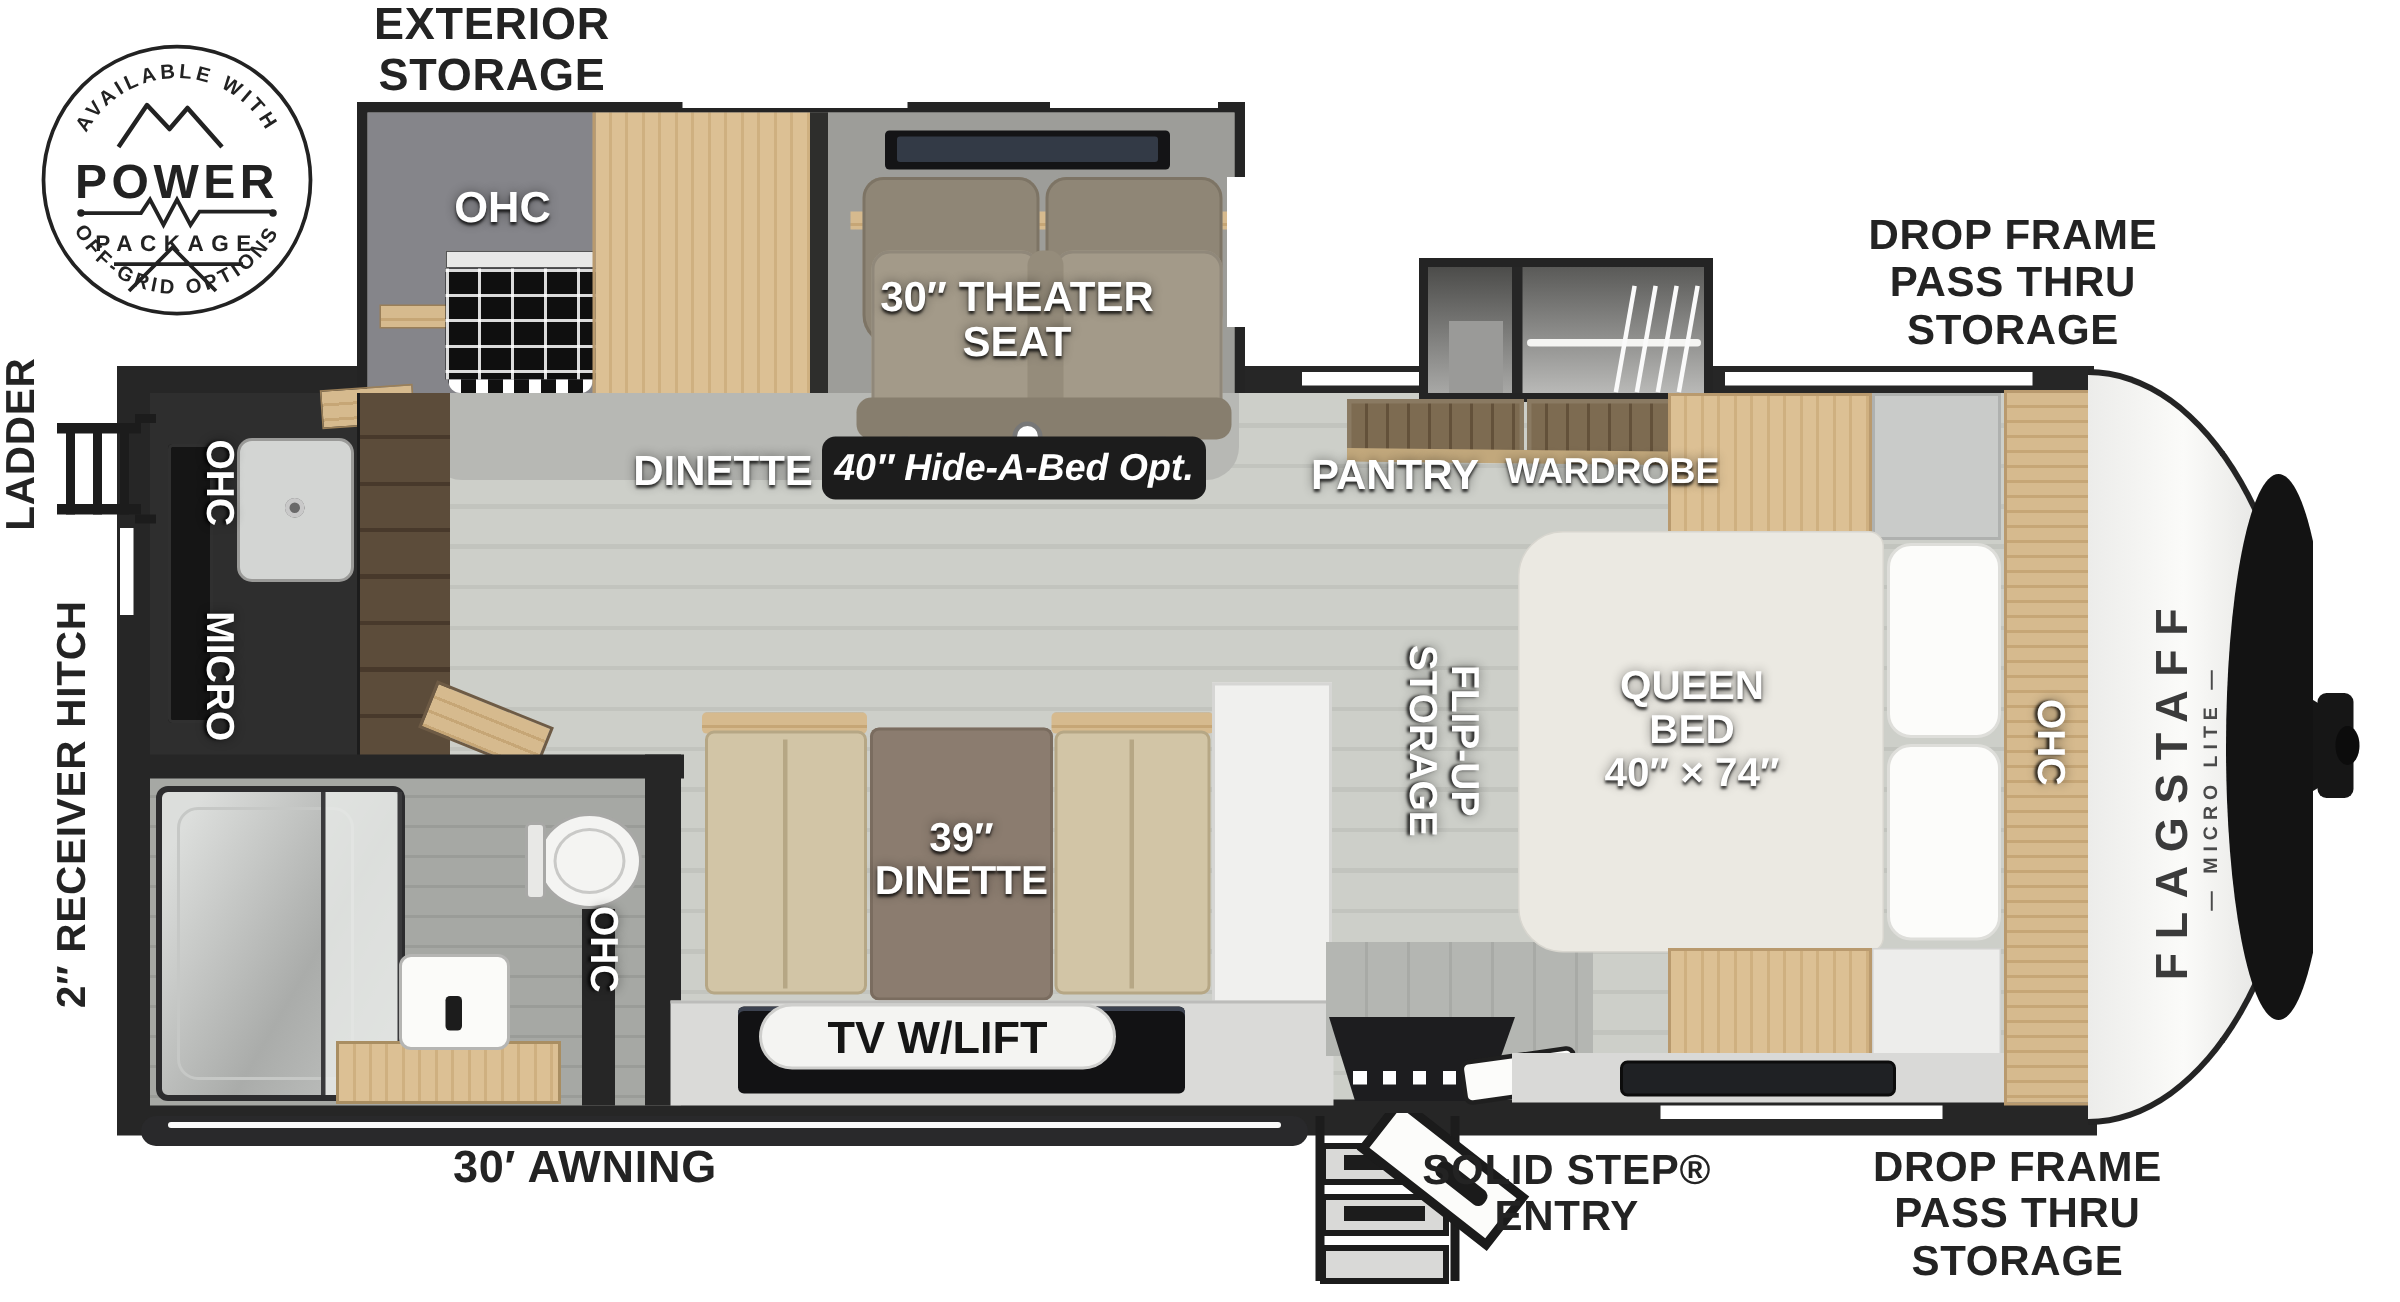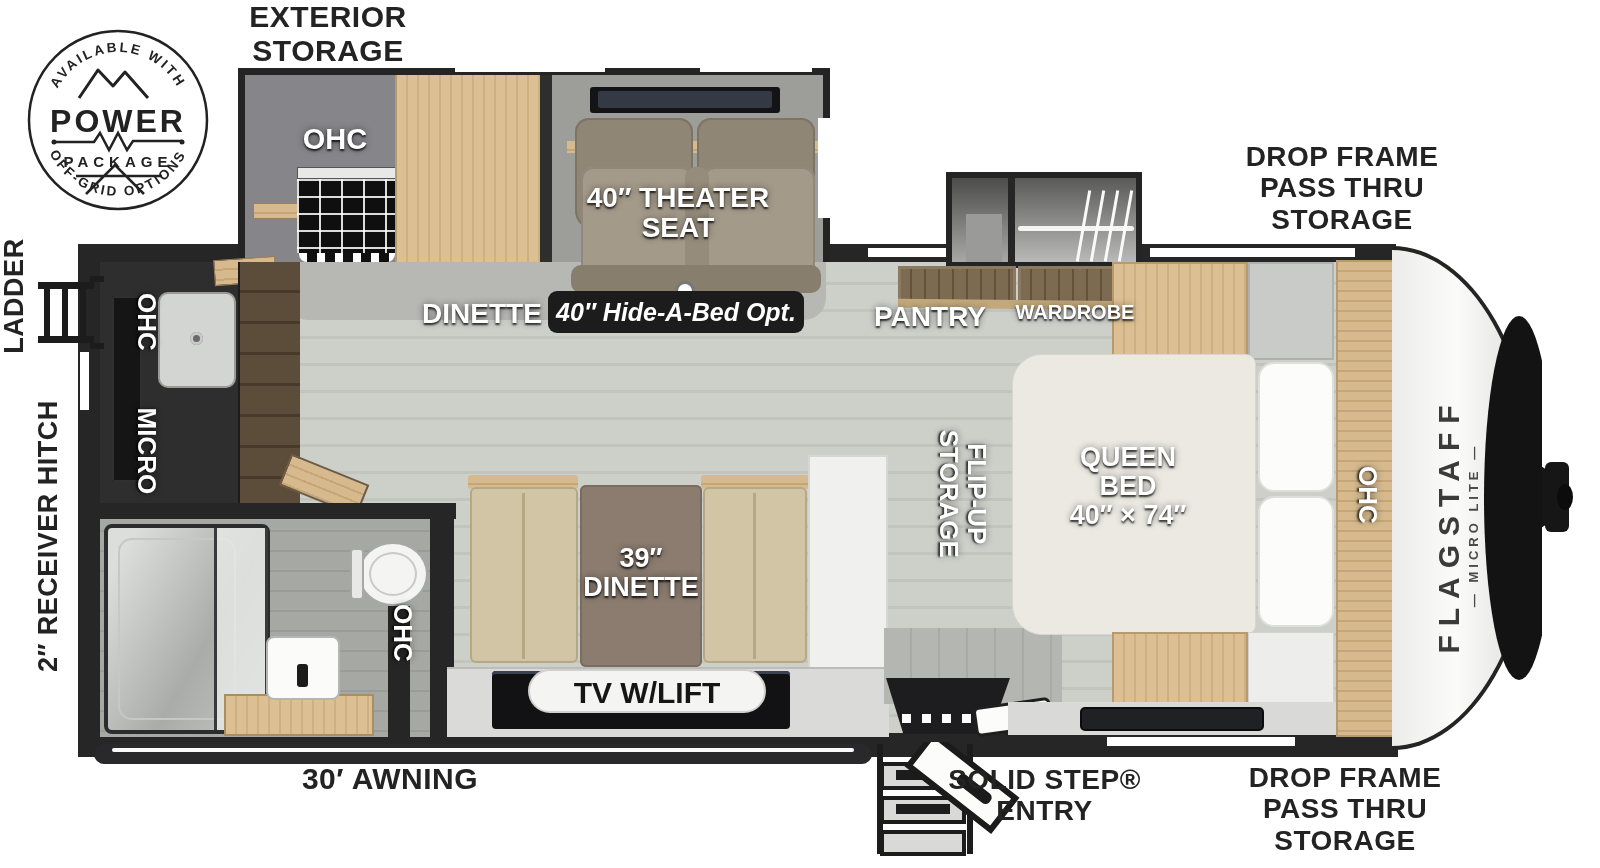--- a/index.html
+++ b/index.html
@@ -218,34 +218,34 @@
 <div class="abs lblB rotU" style="left:-46px;top:281px;width:120px;font-size:27px;">LADDER</div>
 <div class="abs lblB rotU" style="left:-102px;top:521px;width:300px;font-size:27px;">2″ RECEIVER HITCH</div>
 <div class="abs lblB" style="left:265px;top:762px;width:250px;font-size:30px;">30′ AWNING</div>
 <div class="abs lblB" style="left:947px;top:764px;width:195px;font-size:28px;">SOLID STEP®
 ENTRY</div>
 <div class="abs lblB" style="left:1245px;top:762px;width:200px;font-size:28px;">DROP FRAME
 PASS THRU
 STORAGE</div>
 
 <div class="abs lblW" style="left:275px;top:124px;width:120px;font-size:29px;">OHC</div>
-<div class="abs lblW" style="left:558px;top:183px;width:240px;font-size:28px;">40″ THEATER
+<div class="abs lblW" style="left:558px;top:183px;width:240px;font-size:28px;">30″ THEATER
 SEAT</div>
 <div class="abs lblW" style="left:422px;top:299px;width:120px;font-size:28px;">DINETTE</div>
 <div class="abs pillDark" style="left:548px;top:291px;width:256px;height:42px;line-height:42px;font-size:25px;">
   <span>40″ Hide-A-Bed Opt.</span>
 </div>
 <div class="abs lblW" style="left:870px;top:302px;width:120px;font-size:28px;">PANTRY</div>
-<div class="abs lblW" style="left:985px;top:302px;width:180px;font-size:20px;">WARDROBE</div>
+<div class="abs lblW" style="left:985px;top:302px;width:180px;font-size:24px;">WARDROBE</div>
 <div class="abs lblW rotD" style="left:106px;top:308px;width:80px;font-size:26px;">OHC</div>
 <div class="abs lblW rotD" style="left:86px;top:437px;width:120px;font-size:26px;">MICRO</div>
 <div class="abs lblW rotD" style="left:362px;top:619px;width:80px;font-size:26px;">OHC</div>
 <div class="abs lblW" style="left:551px;top:544px;width:180px;font-size:27px;">39″
 DINETTE</div>
-<div class="abs pillLight" style="left:528px;top:669px;width:238px;height:44px;line-height:44px;font-size:30px;">
+<div class="abs pillLight" style="left:506px;top:669px;width:238px;height:44px;line-height:44px;font-size:30px;">
   <span>TV W/LIFT</span>
 </div>
 <div class="abs lblW rotD" style="left:887px;top:466px;width:150px;font-size:26px;">FLIP-UP
 STORAGE</div>
 <div class="abs lblW" style="left:1023px;top:443px;width:210px;font-size:27px;">QUEEN
 BED
 40″ × 74″</div>
 <div class="abs lblW rotD" style="left:1327px;top:481px;width:80px;font-size:26px;">OHC</div>
 
 <div class="abs rotU" style="left:1262px;top:495px;width:400px;height:60px;text-align:center;color:#3b3b3b;">

